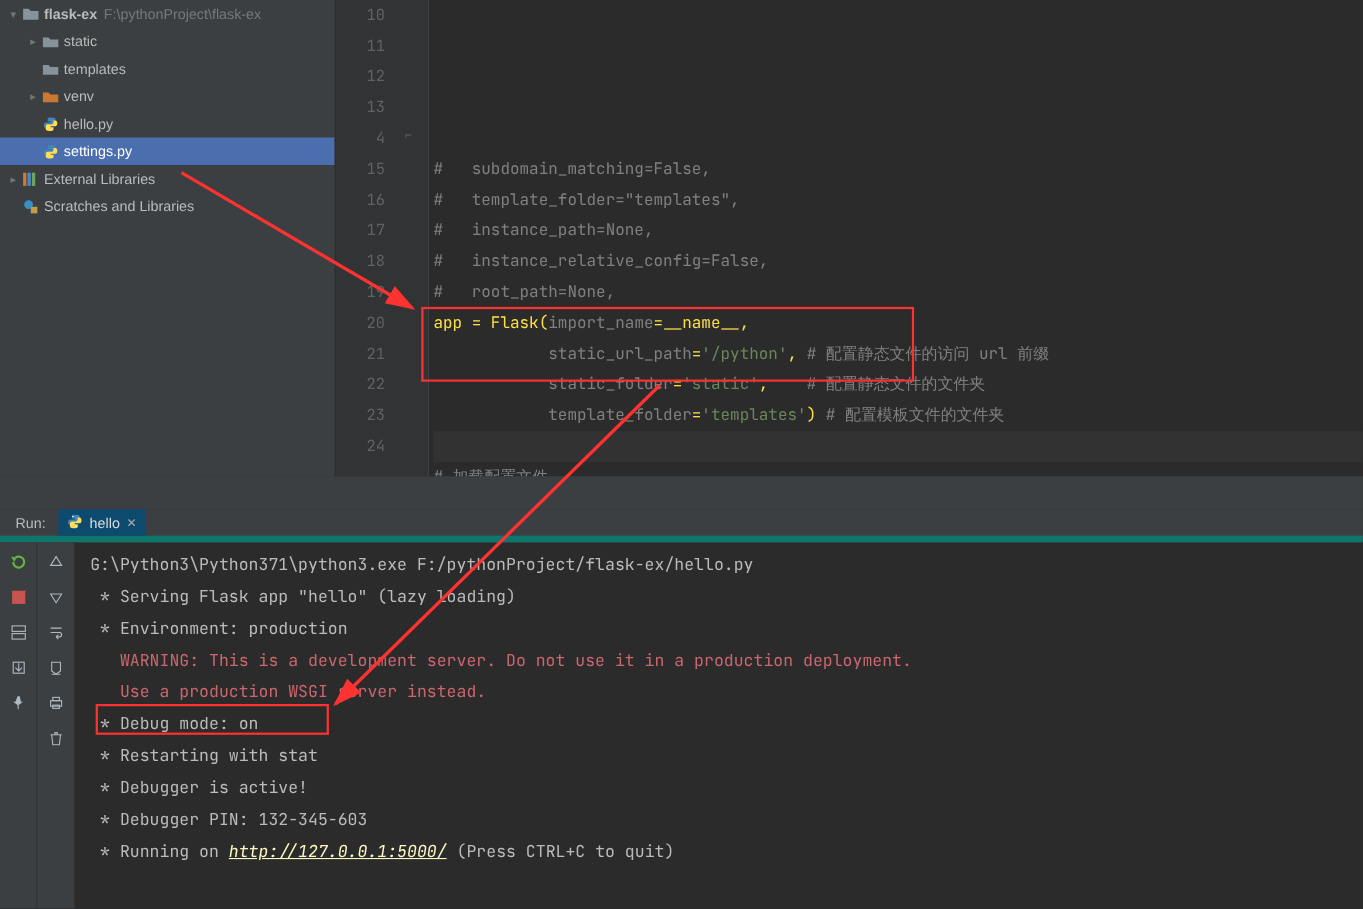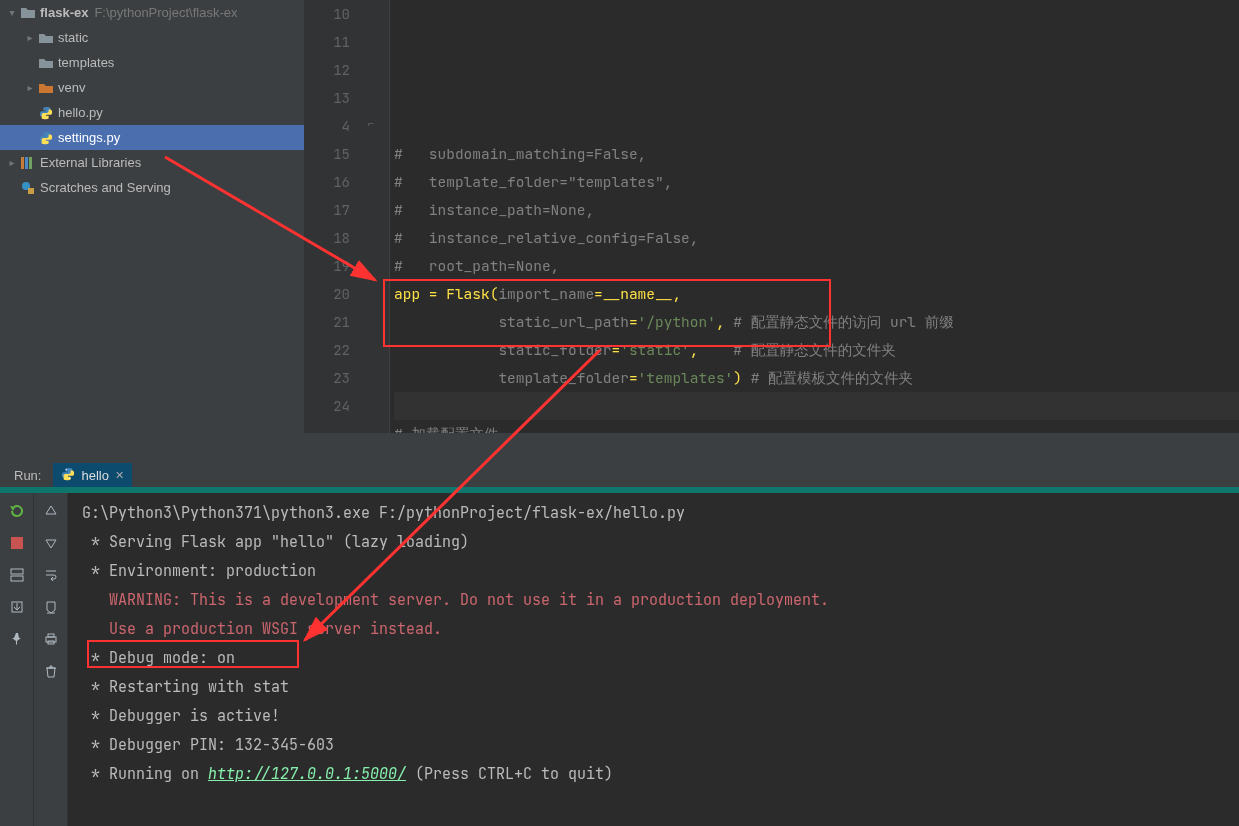--- a/index.html
+++ b/index.html
@@ -195,21 +195,21 @@
 .console {
   flex: 1;
   font-family: 'JetBrains Mono', Consolas, monospace;
   font-size: 15px;
   line-height: 29px;
   color: #bbbbbb;
   padding: 6px 0 0 14px;
   white-space: pre;
 }
 .console .lnk {
-  color: #86efac;
+  color: #fef9c3;
   text-decoration: underline;
   font-style: italic;
 }
 .console .red { color: #cc666e; }
 </style>
 </head>
 <body>
 
 <div class="top-area">
   <div class="project-panel">
@@ -283,21 +283,21 @@
       </span>
       <span>External Libraries</span>
     </div>
     <div class="tree-row" style="padding-left:20px;">
       <span class="ficon">
         <svg viewBox="0 0 16 16">
             <circle cx="6" cy="6" r="4" fill="#3591c4"></circle>
             <rect x="8" y="8" width="6" height="6" fill="#c79c45"></rect>
           </svg>
       </span>
-      <span>Scratches and Serving</span>
+      <span>Scratches and Libraries</span>
     </div>
   </div>
 
   <div class="editor-panel">
     <div class="gutter" id="gutter">
         <div class="ln">10</div>
         <div class="ln">11</div>
         <div class="ln">12</div>
         <div class="ln">13</div>
         <div class="ln">4</div>

